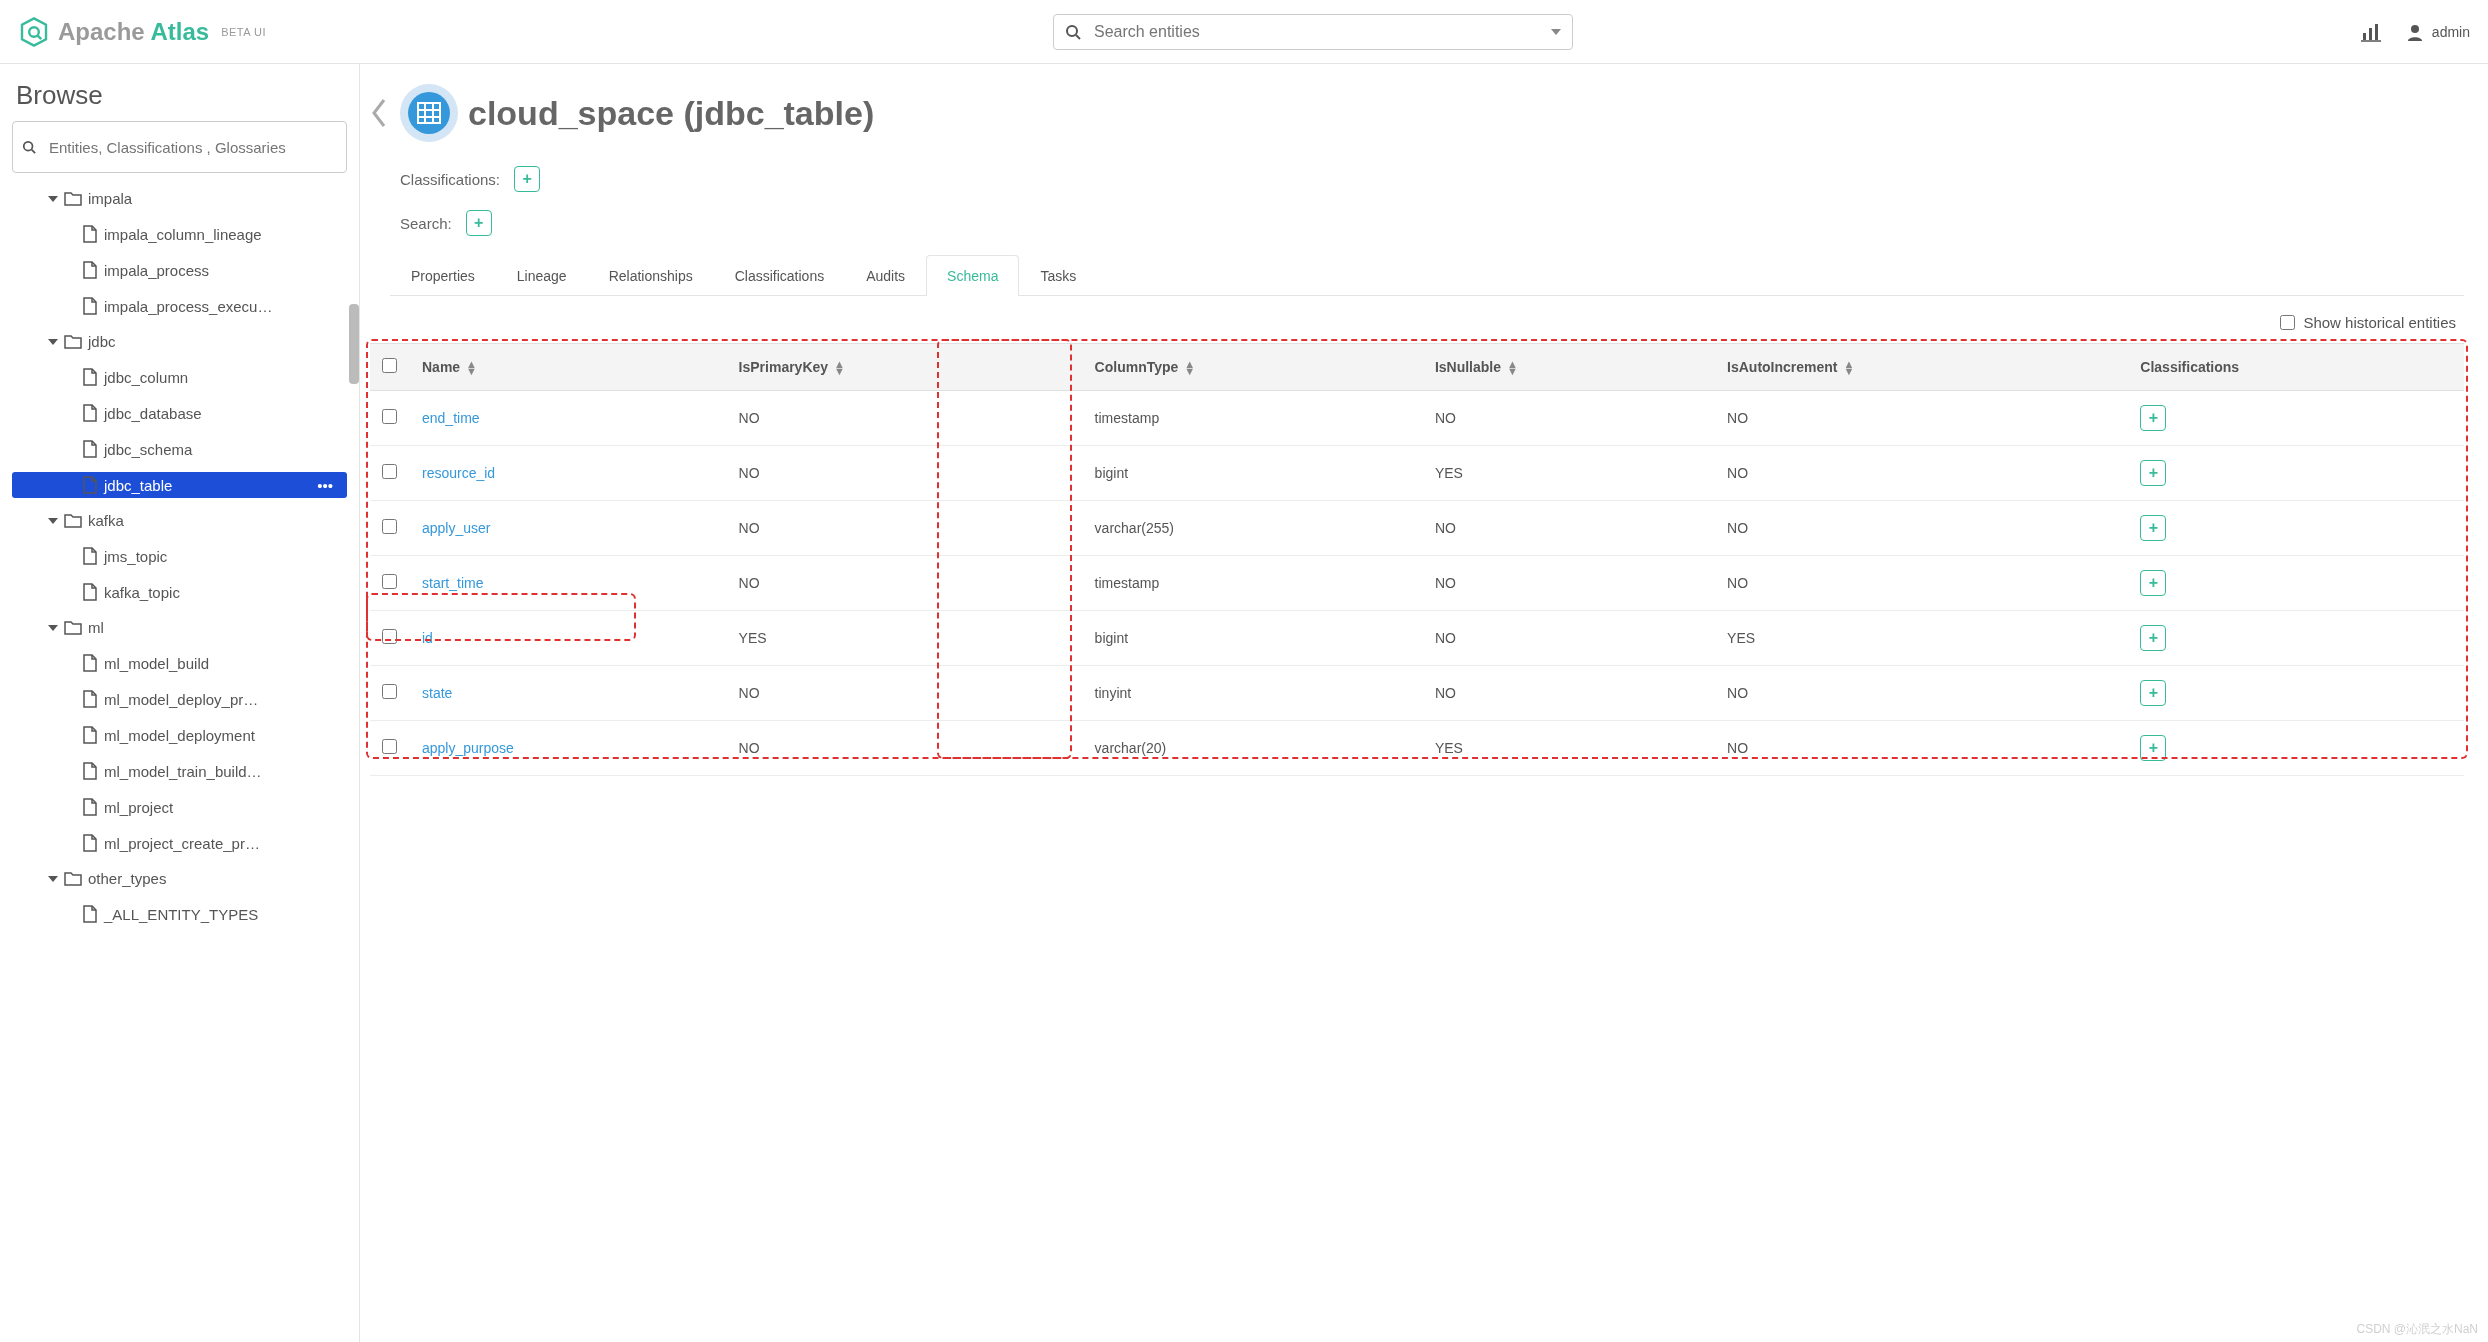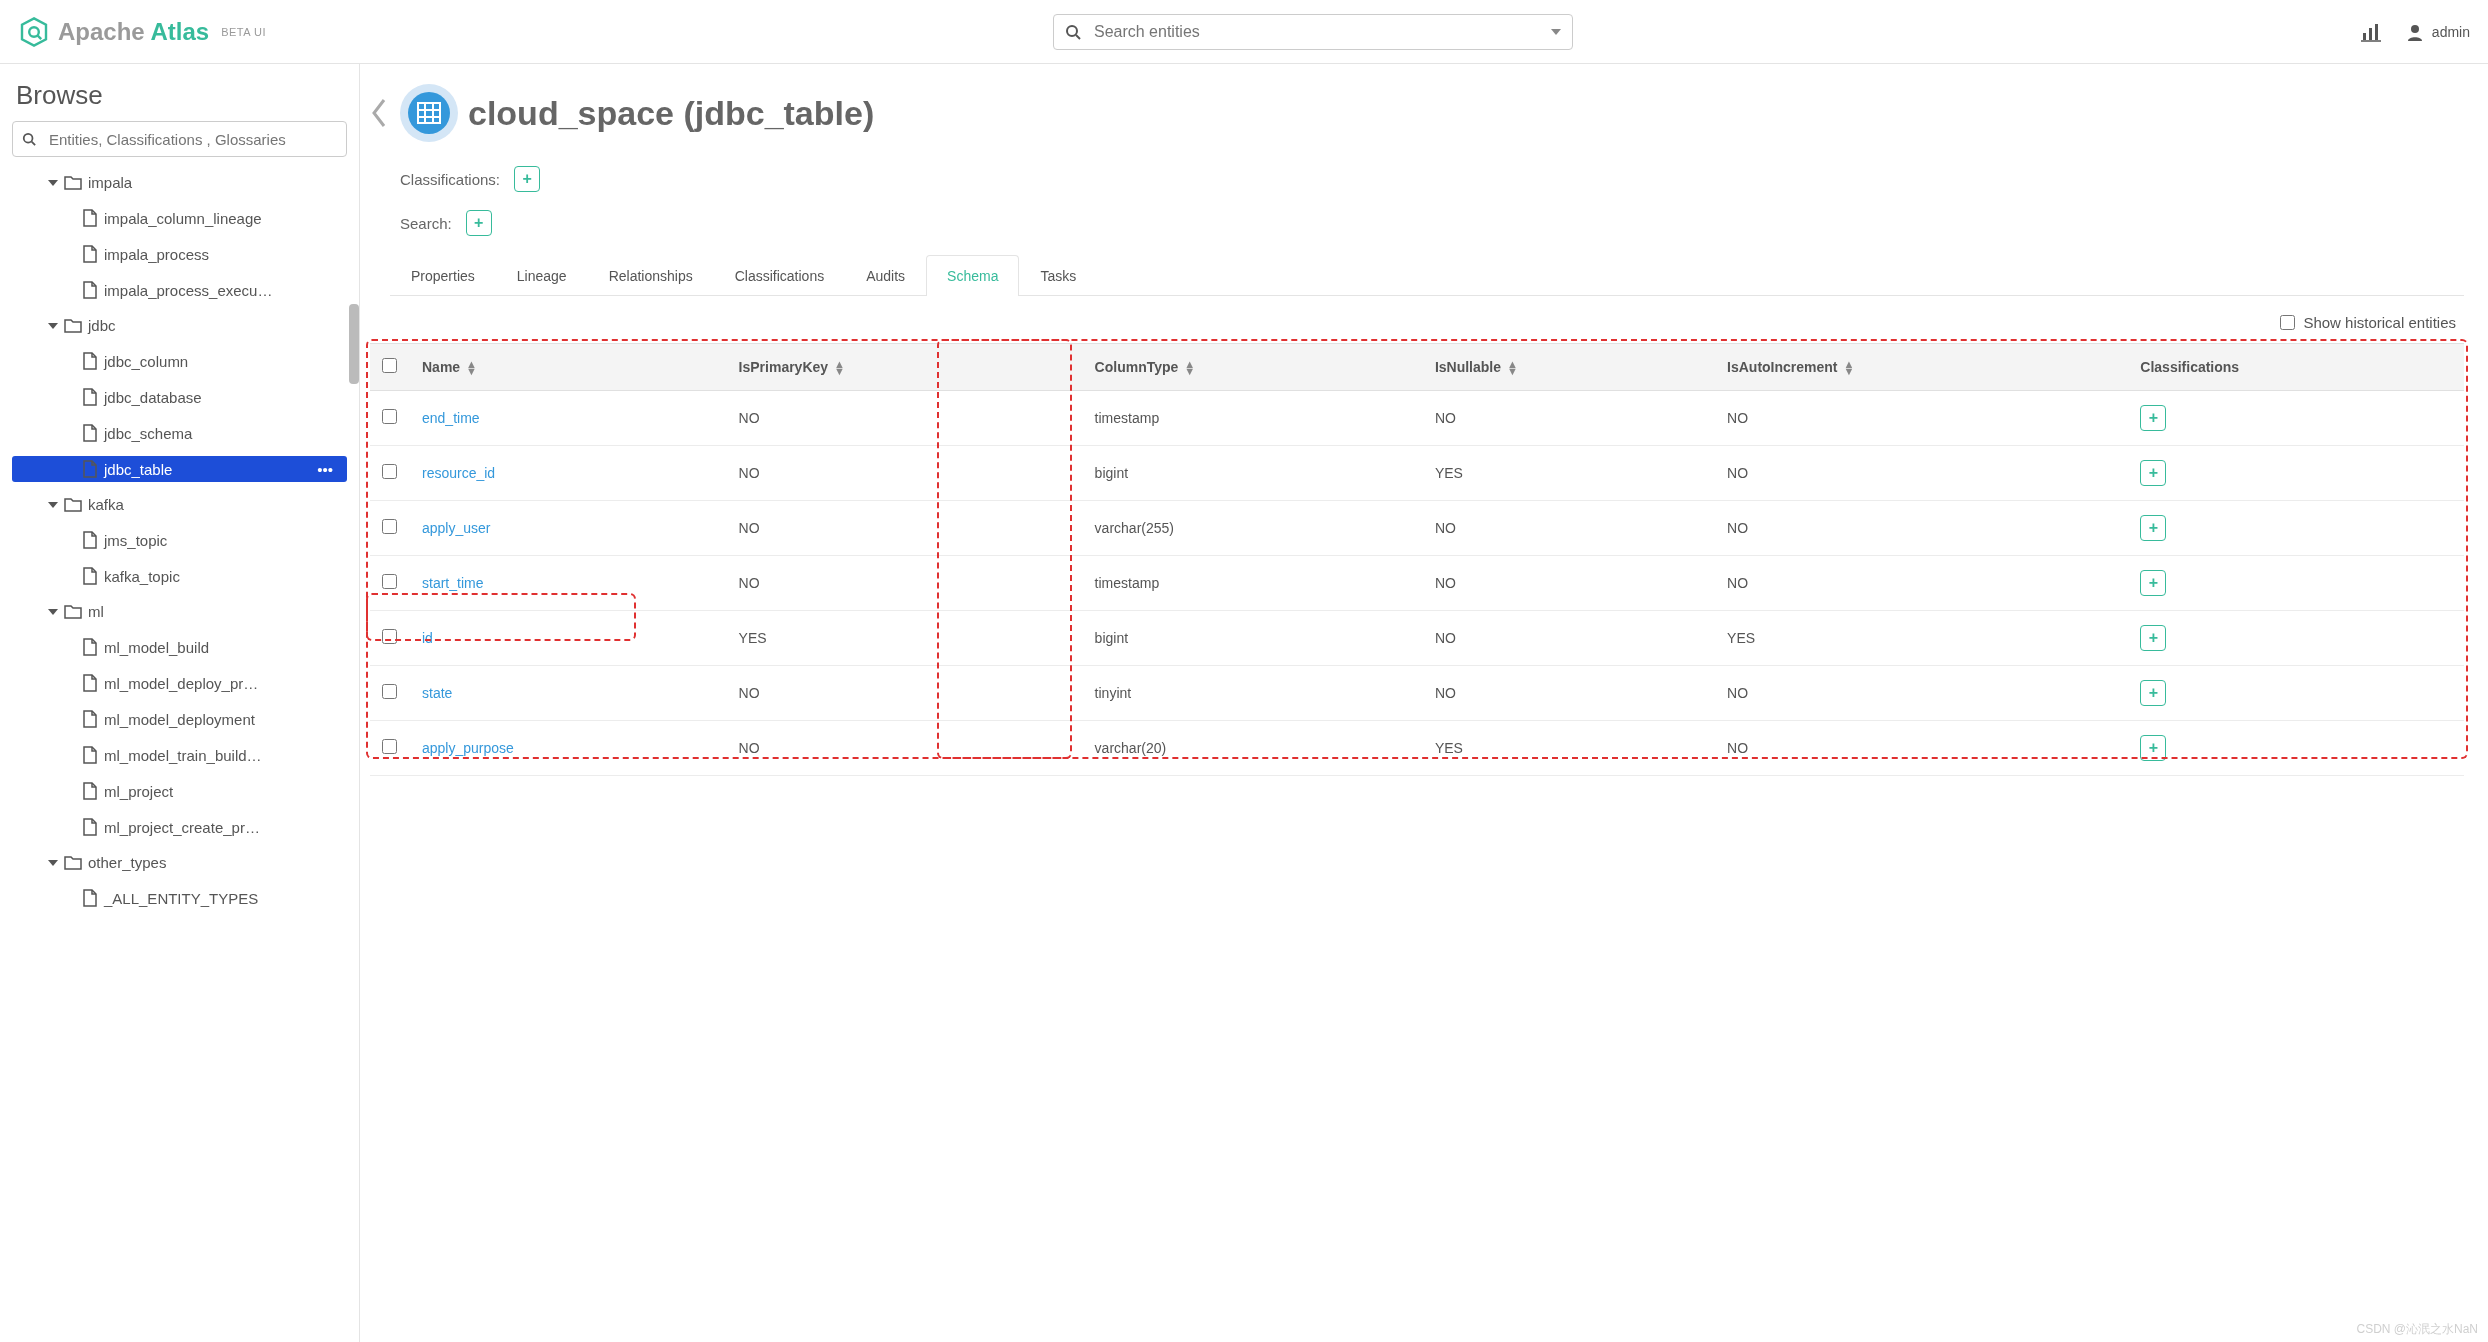--- a/index.html
+++ b/index.html
@@ -15,21 +15,21 @@
 .header-search input { width: 100%; height: 36px; border: 1px solid #ccc; border-radius: 4px; padding: 0 36px 0 40px; font-size: 16px; color: #555; outline: none; }
 .header-search .sicon { position: absolute; left: 12px; top: 50%; transform: translateY(-50%); color: #555; }
 .header-search .caret { position: absolute; right: 12px; top: 50%; transform: translateY(-50%); color: #888; border-top: 6px solid #888; border-left: 5px solid transparent; border-right: 5px solid transparent; }
 .header-right { display: flex; align-items: center; gap: 24px; color: #555; }
 .user-block { display: flex; align-items: center; gap: 8px; }
 
 .layout { display: flex; height: calc(100vh - 64px); }
 .sidebar { width: 360px; border-right: 1px solid #e4e4e4; padding: 16px 12px; overflow: hidden; position: relative; }
 .browse-title { font-size: 26px; color: #555; margin-bottom: 10px; padding-left: 4px; }
 .sidebar-search { position: relative; margin-bottom: 8px; }
-.sidebar-search input { width: 100%; height: 36px; border: 1px solid #ccc; border-radius: 4px; padding: 0 20px 0 36px; font-size: 15px; }
+.sidebar-search input { width: 100%; height: 52px; border: 1px solid #ccc; border-radius: 4px; padding: 0 20px 0 36px; font-size: 15px; }
 .sidebar-search .sicon { position: absolute; left: 10px; top: 50%; transform: translateY(-50%); color: #555; }
 
 .tree { list-style: none; font-size: 15px; color: #555; }
 .tree li { padding: 5px 0; white-space: nowrap; overflow: hidden; text-overflow: ellipsis; }
 .tree .node { display: flex; align-items: center; gap: 6px; padding: 4px 6px; border-radius: 3px; }
 .tree .node.active { background: #1d4ed8; color: #fff; }
 .tree .node.active .file-ic svg { stroke: #fff; }
 .tree .caret-d { width: 0; height: 0; border-left: 5px solid transparent; border-right: 5px solid transparent; border-top: 6px solid #555; flex: 0 0 auto; }
 .tree .indent1 { padding-left: 36px; }
 .tree .indent2 { padding-left: 70px; }

